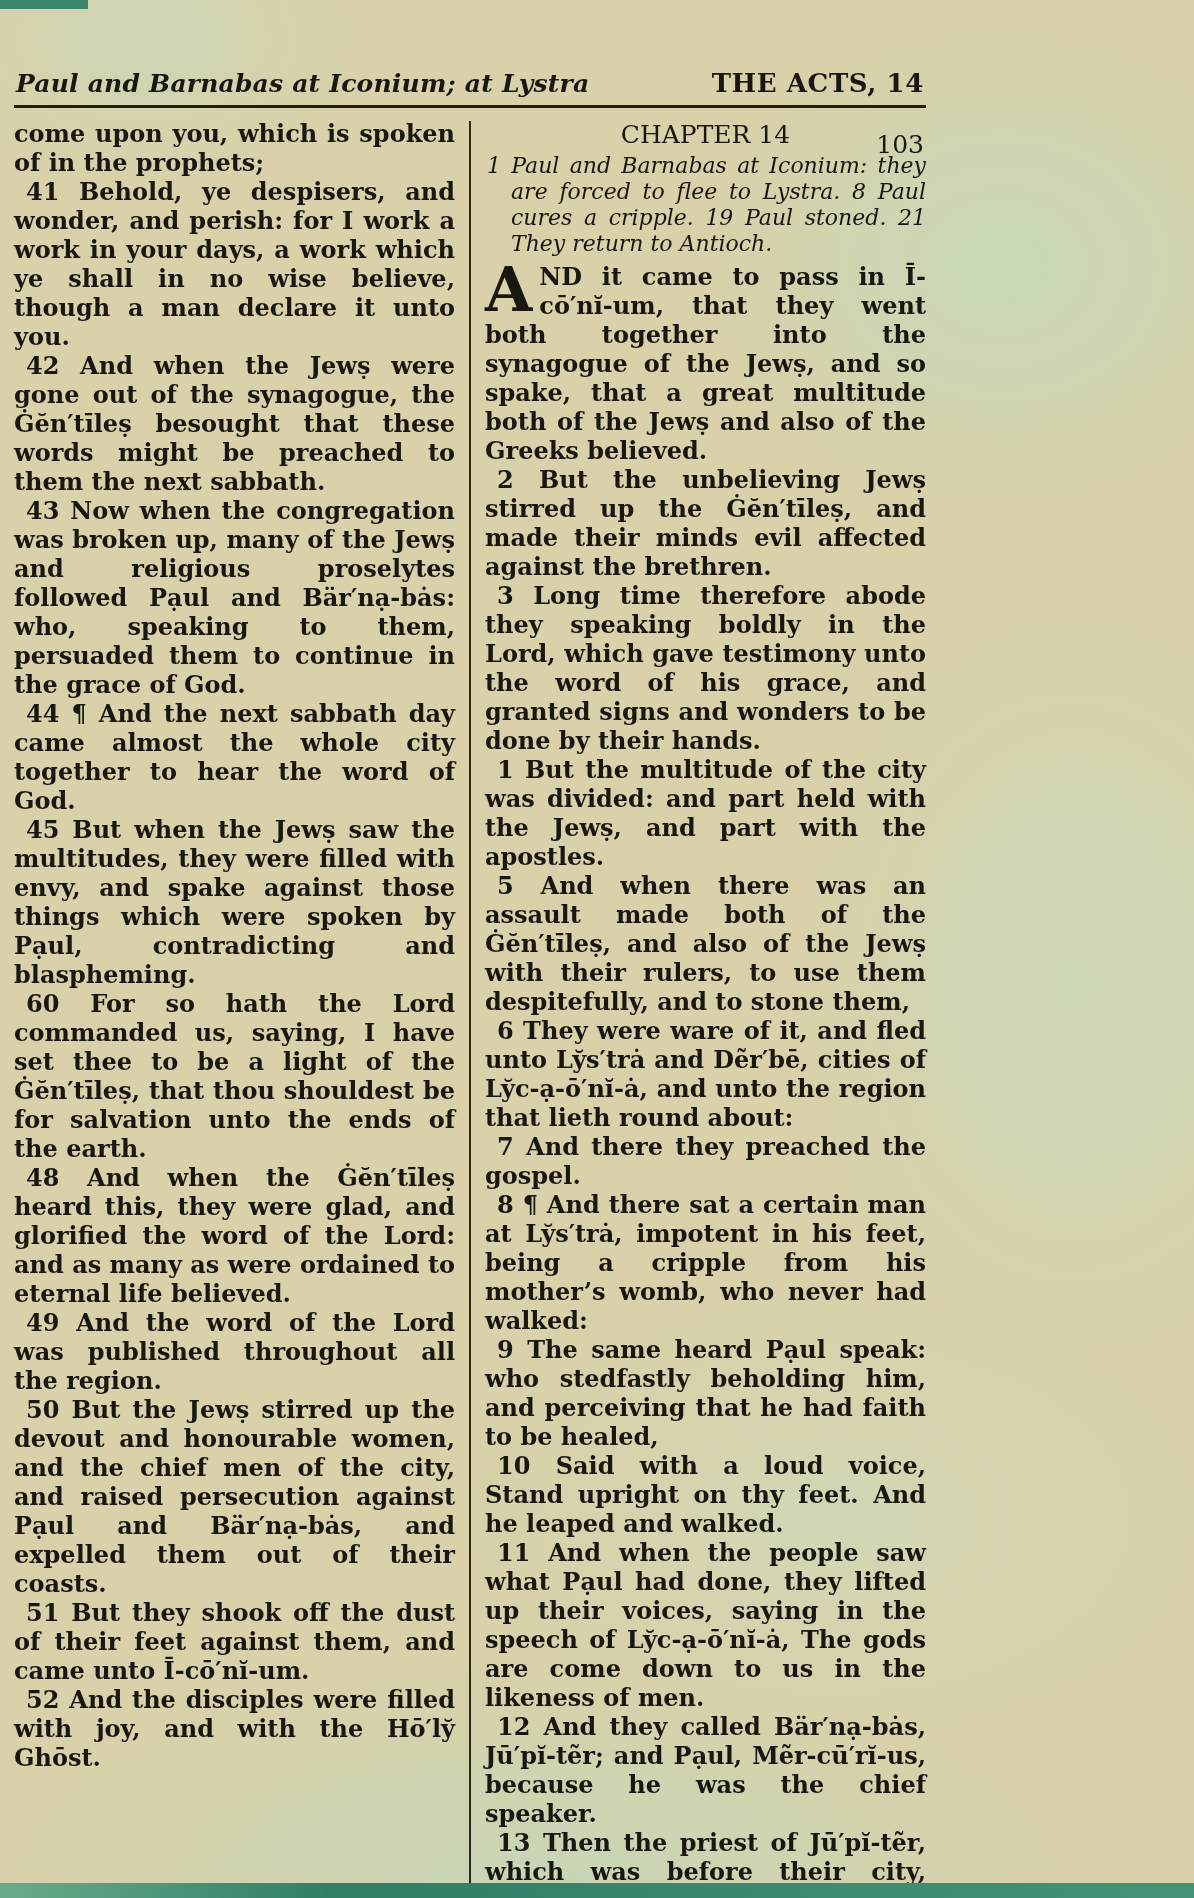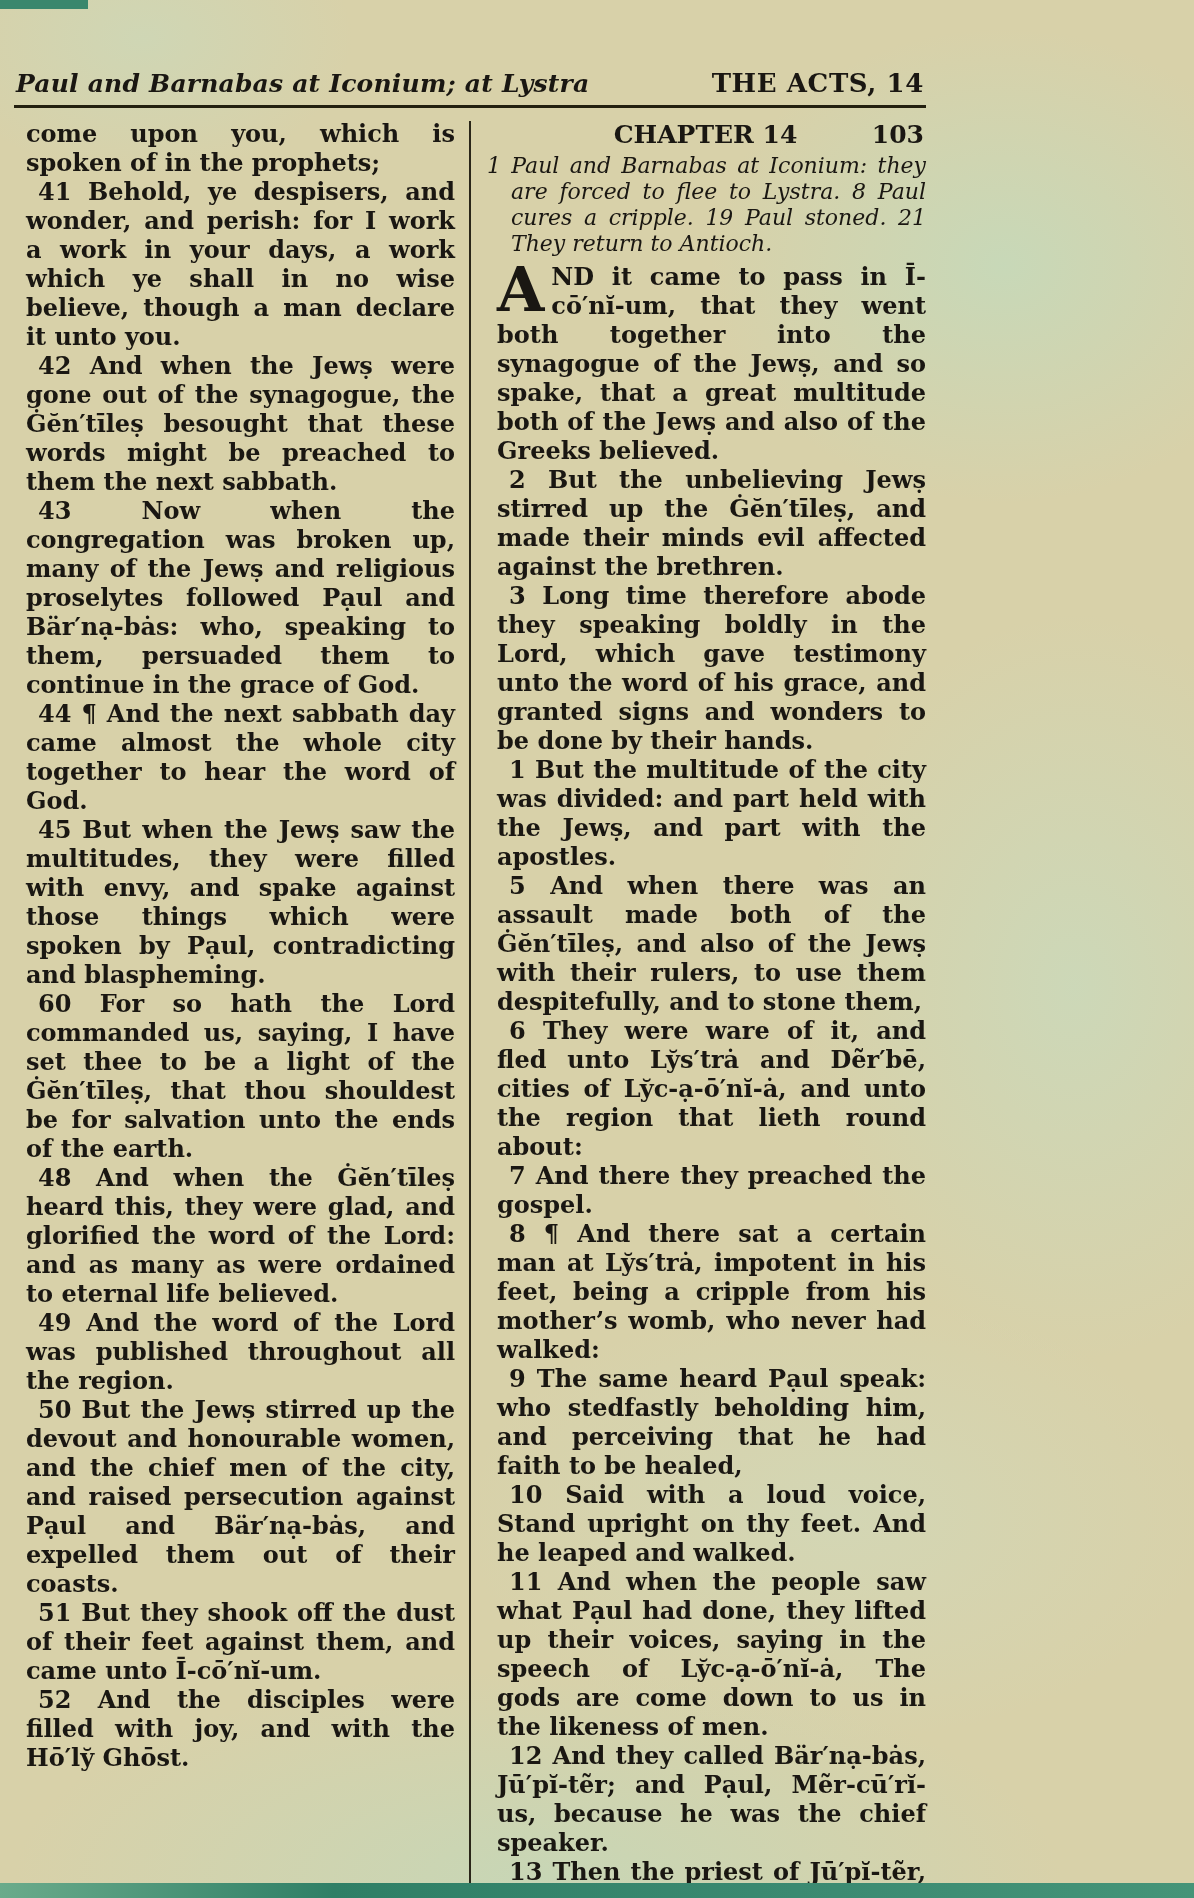--- a/index.html
+++ b/index.html
@@ -21,26 +21,26 @@
 
   .running-head { display:flex; justify-content:space-between; align-items:baseline; padding:0 2px;margin-top:32px; }
   .rh-left  { font-style:italic; font-weight:bold; font-size:25px; letter-spacing:0.2px; }
   .rh-right { font-weight:bold; font-size:26px; letter-spacing:0.6px; }
   .head-rule { border-bottom:3px solid #23200f; margin-top:7px; }
 
   .columns { display:flex; margin-top:11px; }
   .col { width:441px; font-size:24px; line-height:29px; font-weight:bold; text-align:justify; }
   .col-divider { width:2px; background:#2a2619; margin:2px 14px 0 14px; }
 
-  .col p { text-indent:12px;margin-left:12px; }
+  .col p { text-indent:12px; }
   .col p.cont { text-indent:0; }
   .col p.opening { text-indent:0; }
 
-  .chapter-head { position:relative; text-align:center; font-weight:bold; font-size:25px; line-height:31px; }
-  .ch-num { position:absolute; right:2px; top:0; }
+  .chapter-head { position:relative; text-align:center; font-weight:normal; font-size:25px; line-height:31px; }
+  .ch-num { position:absolute; right:2px; top:10px; }
 
   .col p.summary {
     font-style:italic; font-weight:normal;
     font-size:22px; line-height:26px;
     padding-left:26px; text-indent:-24px;
     margin:3px 0 5px 0;
   }
 
   .dropcap {
     float:left; font-size:61px; line-height:49px;

